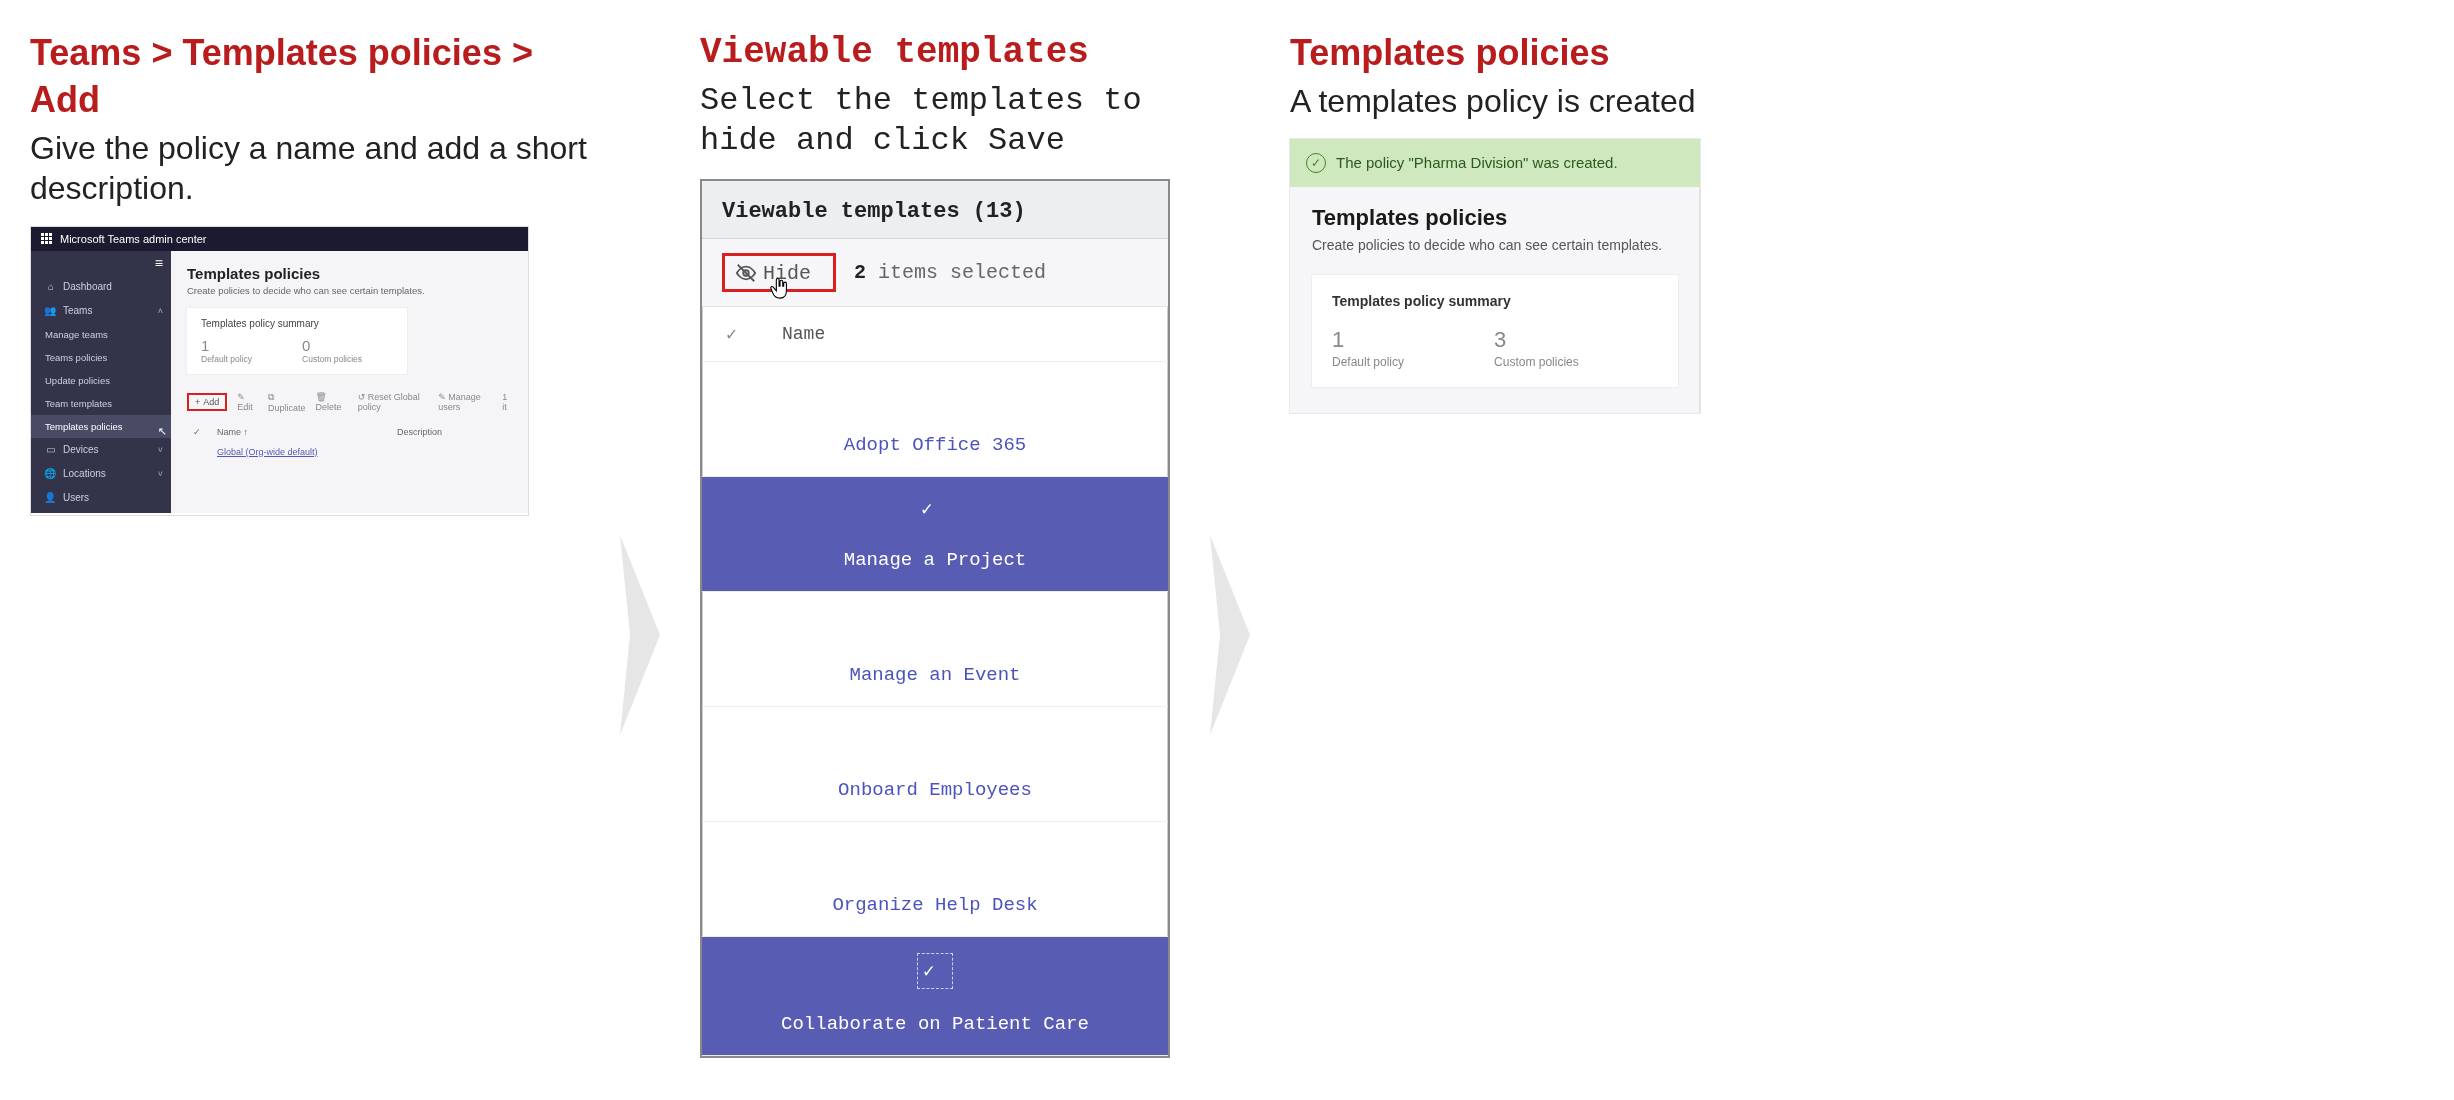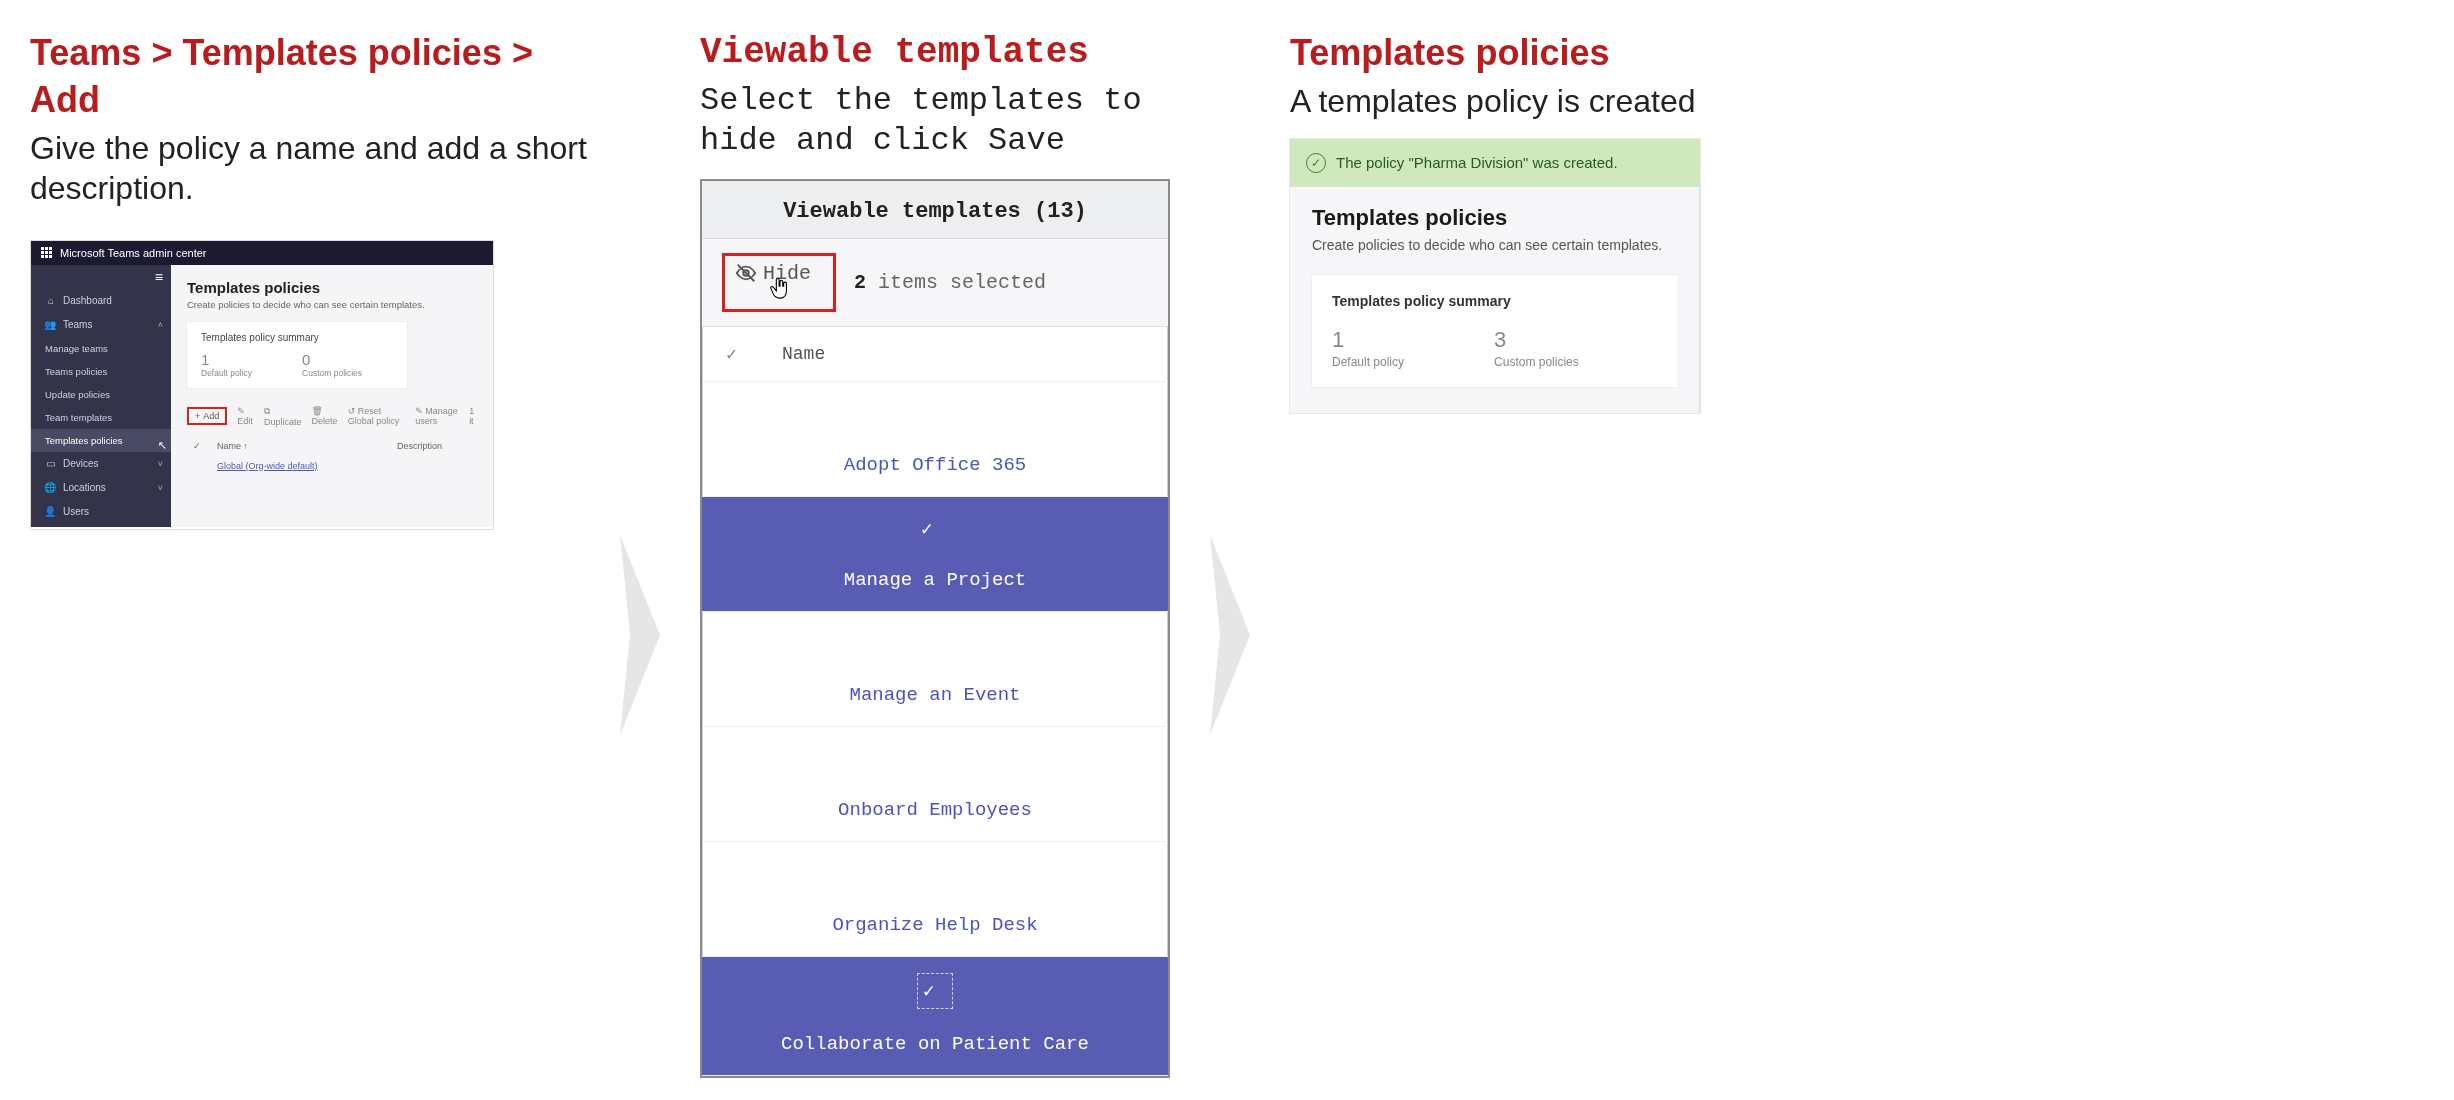--- a/index.html
+++ b/index.html
@@ -22,22 +22,22 @@
     align-self: center;
     width: 50px; height: 200px;
     display:flex; align-items:center; justify-content:center;
     margin-top: 170px;
   }
   .arrow svg { width: 50px; height: 200px; }
 
   
   #p1 { width: 560px; }
   .shot1 {
-    margin-top: 32px;
-    width: 464px; height: 290px;
+    margin-top: 18px;
+    width: 499px; height: 290px;
     display: flex;
     background: #fff;
     border: 1px solid #ddd;
     font-size: 10px;
     color: #ccc;
     overflow: hidden;
   }
   .shot1-wrap { position: relative; width:100%; }
   .tb {
     background: #1c1a30;
@@ -114,32 +114,31 @@
     background:#fff;
     border:2px solid #8a8a8a;
     font-size:16px;
     box-shadow: 0 0 0 1px #ccc inset;
   }
   .s2-head {
     background:#edeef0;
     padding: 18px 20px 14px 20px;
     font-size:22px; font-weight:700; color:#222;
     border-bottom:1px solid #d6d6da;
-    text-align:center;
   }
   .s2-bar {
     background:#f6f6f8;
     padding: 14px 20px;
     display:flex; align-items:center; gap:18px;
     border-bottom:1px solid #e3e3e7;
     position:relative;
   }
   .hidebox {
     border:3px solid #d92020;
-    padding: 6px 22px 24px 10px;
+    padding: 6px 22px 4px 10px;
     display:flex; align-items:center; gap:6px;
     color:#555; font-size:20px;
     position:relative;
   }
   .hand-cursor {
     position:absolute; left:44px; top:20px;
     font-size:22px; color:#111;
   }
   .eye-slash { width:22px; height:22px; }
   .sel-text { color:#666; font-size:20px; }

